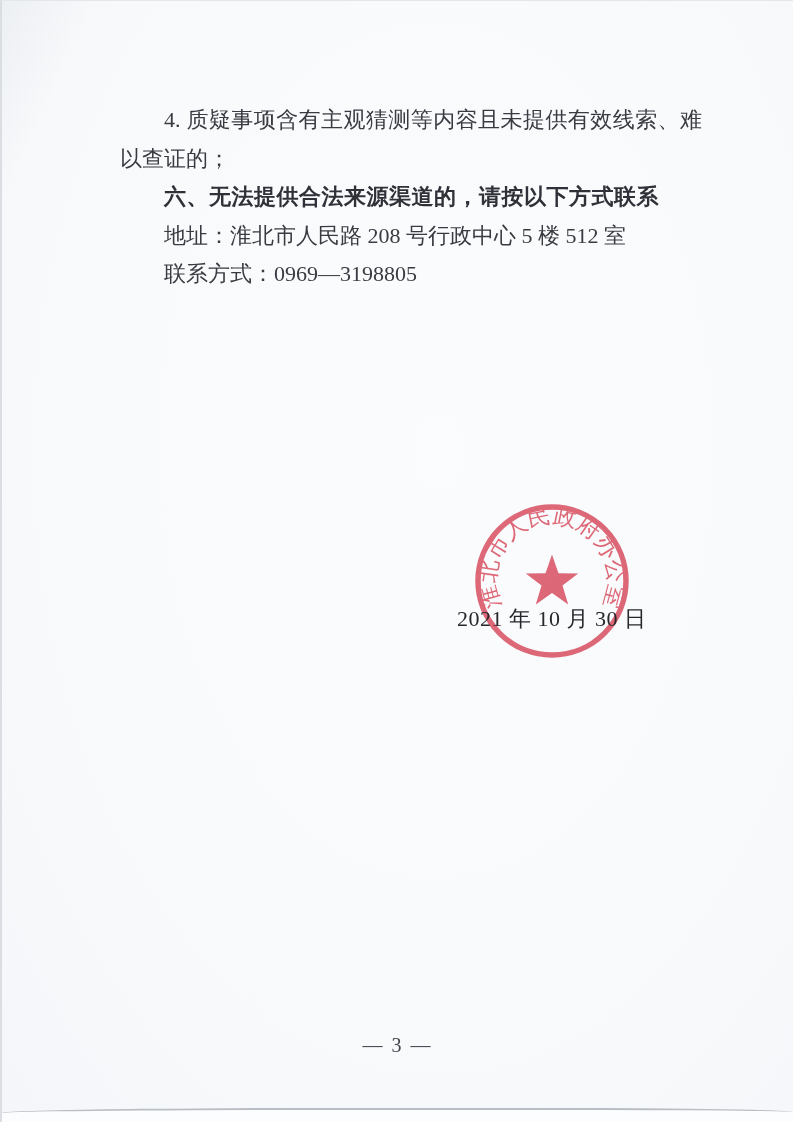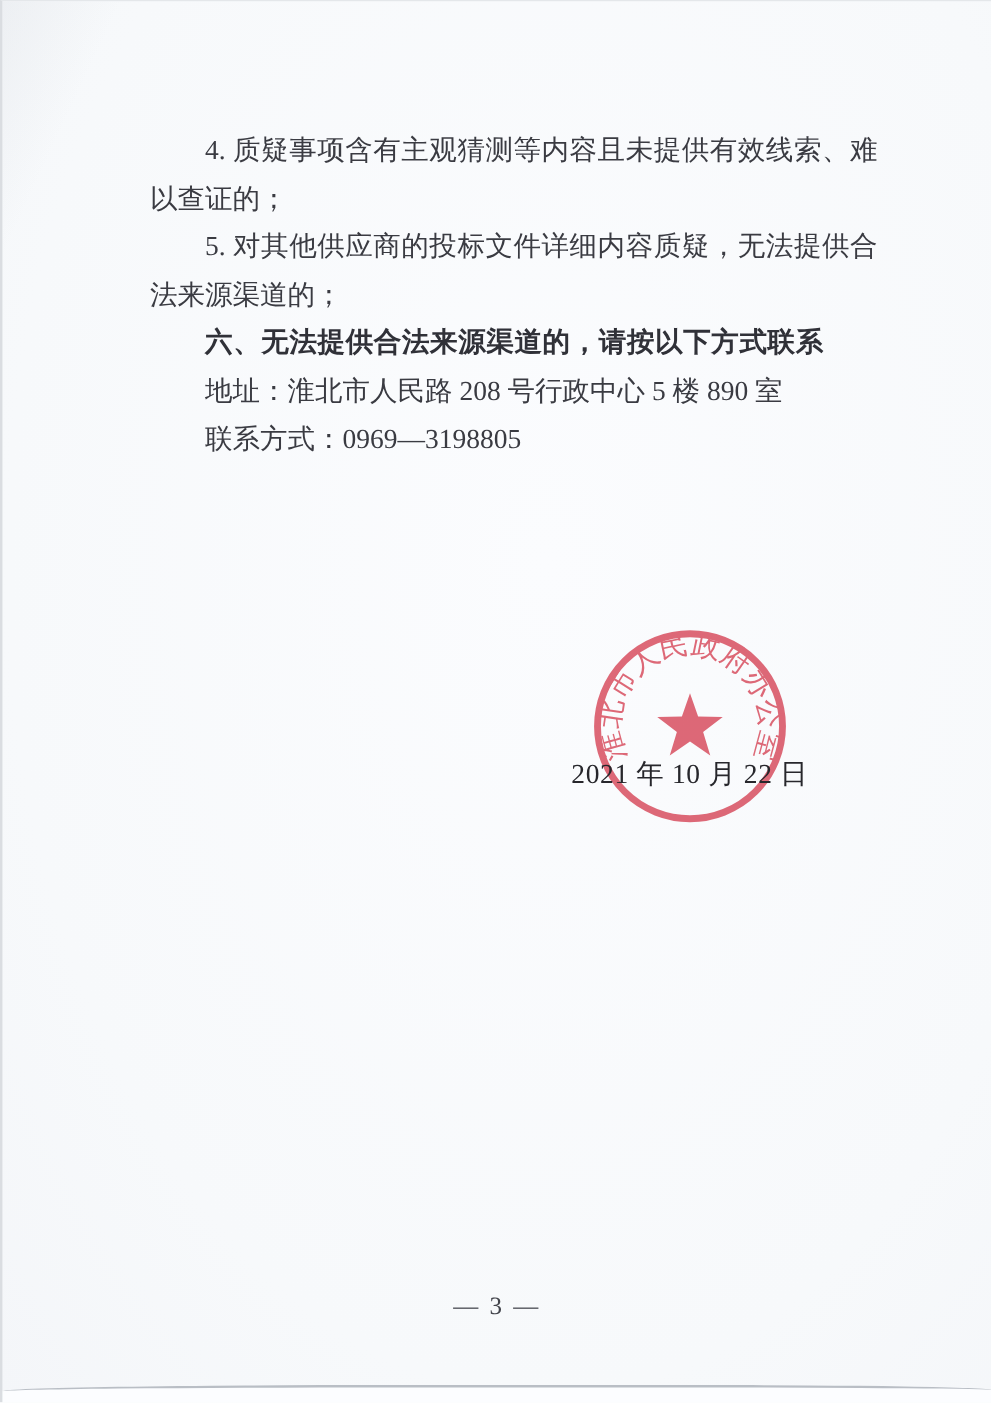--- a/index.html
+++ b/index.html
@@ -93,38 +93,37 @@
 </style>
 </head>
 <body>
 
 <div class="scan">
 
   <div class="corner-shade"></div>
 
   <div class="doc-body">
     <p>4. 质疑事项含有主观猜测等内容且未提供有效线索、难以查证的；</p>
-    <p>5. 对其他供应商的投标文件详细内容质疑，无法提供合法来源渠道的；</p>
     <p class="section-heading">六、无法提供合法来源渠道的，请按以下方式联系</p>
-    <p>地址：淮北市人民路 208 号行政中心 5 楼 890 室</p>
+    <p>地址：淮北市人民路 208 号行政中心 5 楼 512 室</p>
     <p>联系方式：0969—3198805</p>
   </div>
 
   <div class="seal">
     <svg width="170" height="170" viewBox="0 0 170 170">
       <defs>
         <path id="sealArc" d="M 37.5 114.7 A 56.5 56.5 0 1 1 132.5 114.7" fill="none"></path>
       </defs>
       <circle cx="85" cy="85" r="74" fill="none" stroke-width="5.5" stroke="#dd5060"></circle>
       <polygon points="85,58.5 91.5,77.2 111.2,77.6 95.5,89.5 101.2,108.4 85,97.1 68.8,108.4 74.5,89.5 58.8,77.6 78.5,77.2" fill="#dd5060"></polygon>
       <text font-size="23" font-family="Liberation Serif, DejaVu Serif, serif" fill="#dd5060">
         <textPath href="#sealArc" startOffset="50%" text-anchor="middle">淮北市人民政府办公室</textPath>
       </text>
     </svg>
   </div>
 
-  <div class="date-line">2021 年 10 月 22 日</div>
+  <div class="date-line">2021 年 10 月 30 日</div>
 
   <div class="page-number">— 3 —</div>
 
   <div class="page-bottom-edge"></div>
 
 </div>
 
 </body></html>

